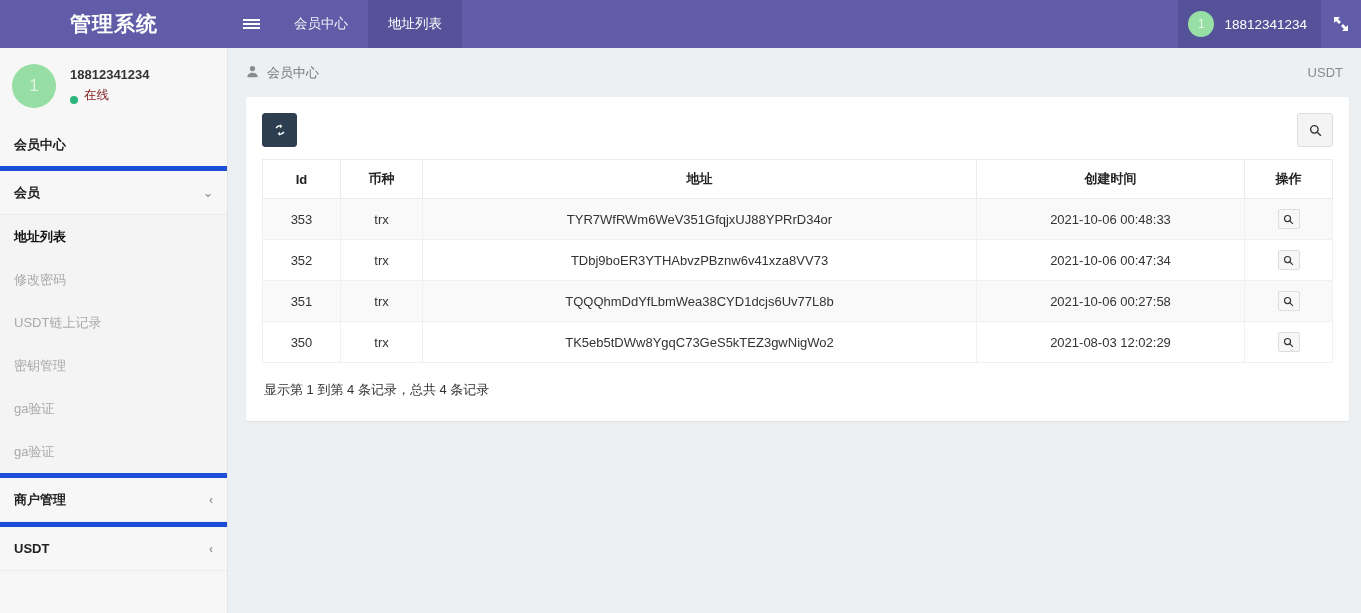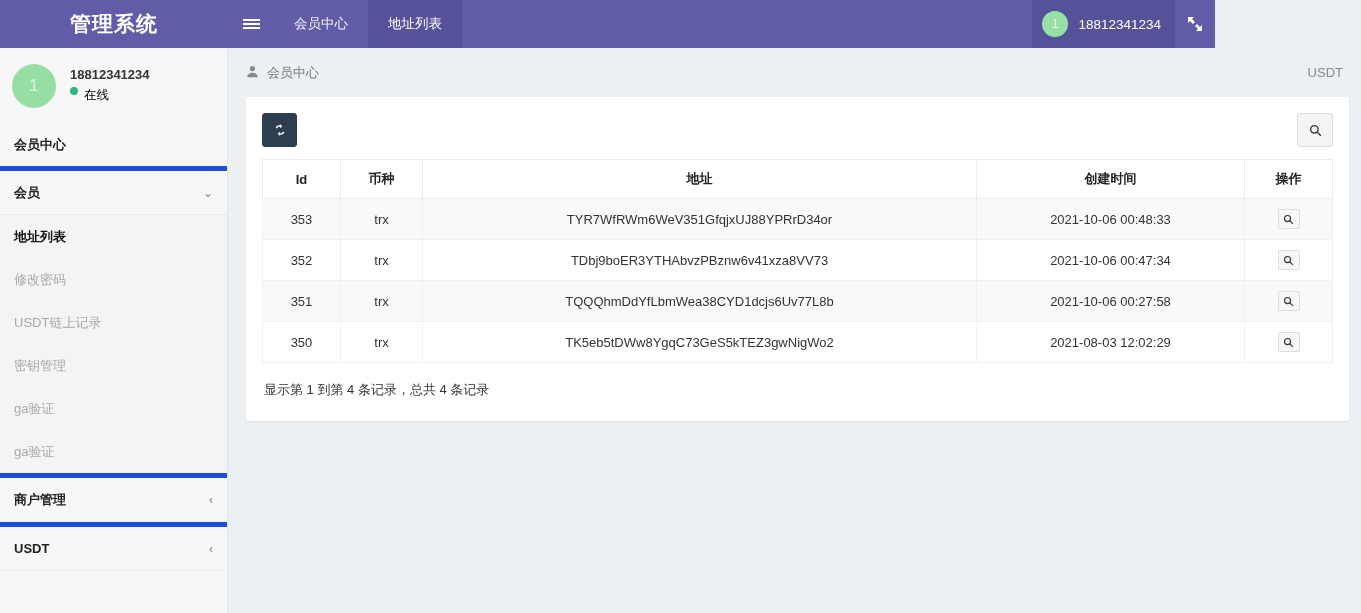--- a/index.html
+++ b/index.html
@@ -6,21 +6,21 @@
   html, body {
     width: 1361px; height: 613px;
     font-family: "Liberation Sans", "DejaVu Sans", sans-serif;
     background: #ecf0f3;
     overflow: hidden;
   }
 
   
   .topbar {
     position: absolute; top: 0; left: 0;
-    width: 1215px; height: 48px;
+    width: 1361px; height: 48px;
     display: flex; align-items: stretch;
   }
   .logo-box {
     width: 228px; flex: 0 0 228px;
     background: #605ca8;
     display: flex; align-items: center; justify-content: center;
     color: #fff;
     font-size: 21px; font-weight: bold;
     letter-spacing: 1px;
   }
@@ -91,22 +91,22 @@
     display: flex; align-items: center; justify-content: center;
     font-size: 17px;
     flex: 0 0 44px;
   }
   .side-user .info { margin-left: 14px; }
   .side-user .phone {
     font-size: 13px; color: #333; font-weight: bold;
     margin-bottom: 5px;
   }
   .side-user .status {
-    font-size: 12.5px; color: #000000;
-    display: flex; align-items: flex-start;
+    font-size: 12.5px; color: #7f1d1d;
+    display: flex; align-items: flex-end;
   }
   .dot {
     width: 8px; height: 8px; border-radius: 50%;
     background: #2cb67d; margin-right: 6px;
     display: inline-block;
   }
   .search-wrap {
     margin: 0 12px 12px 12px;
     position: relative;
     height: 32px;

